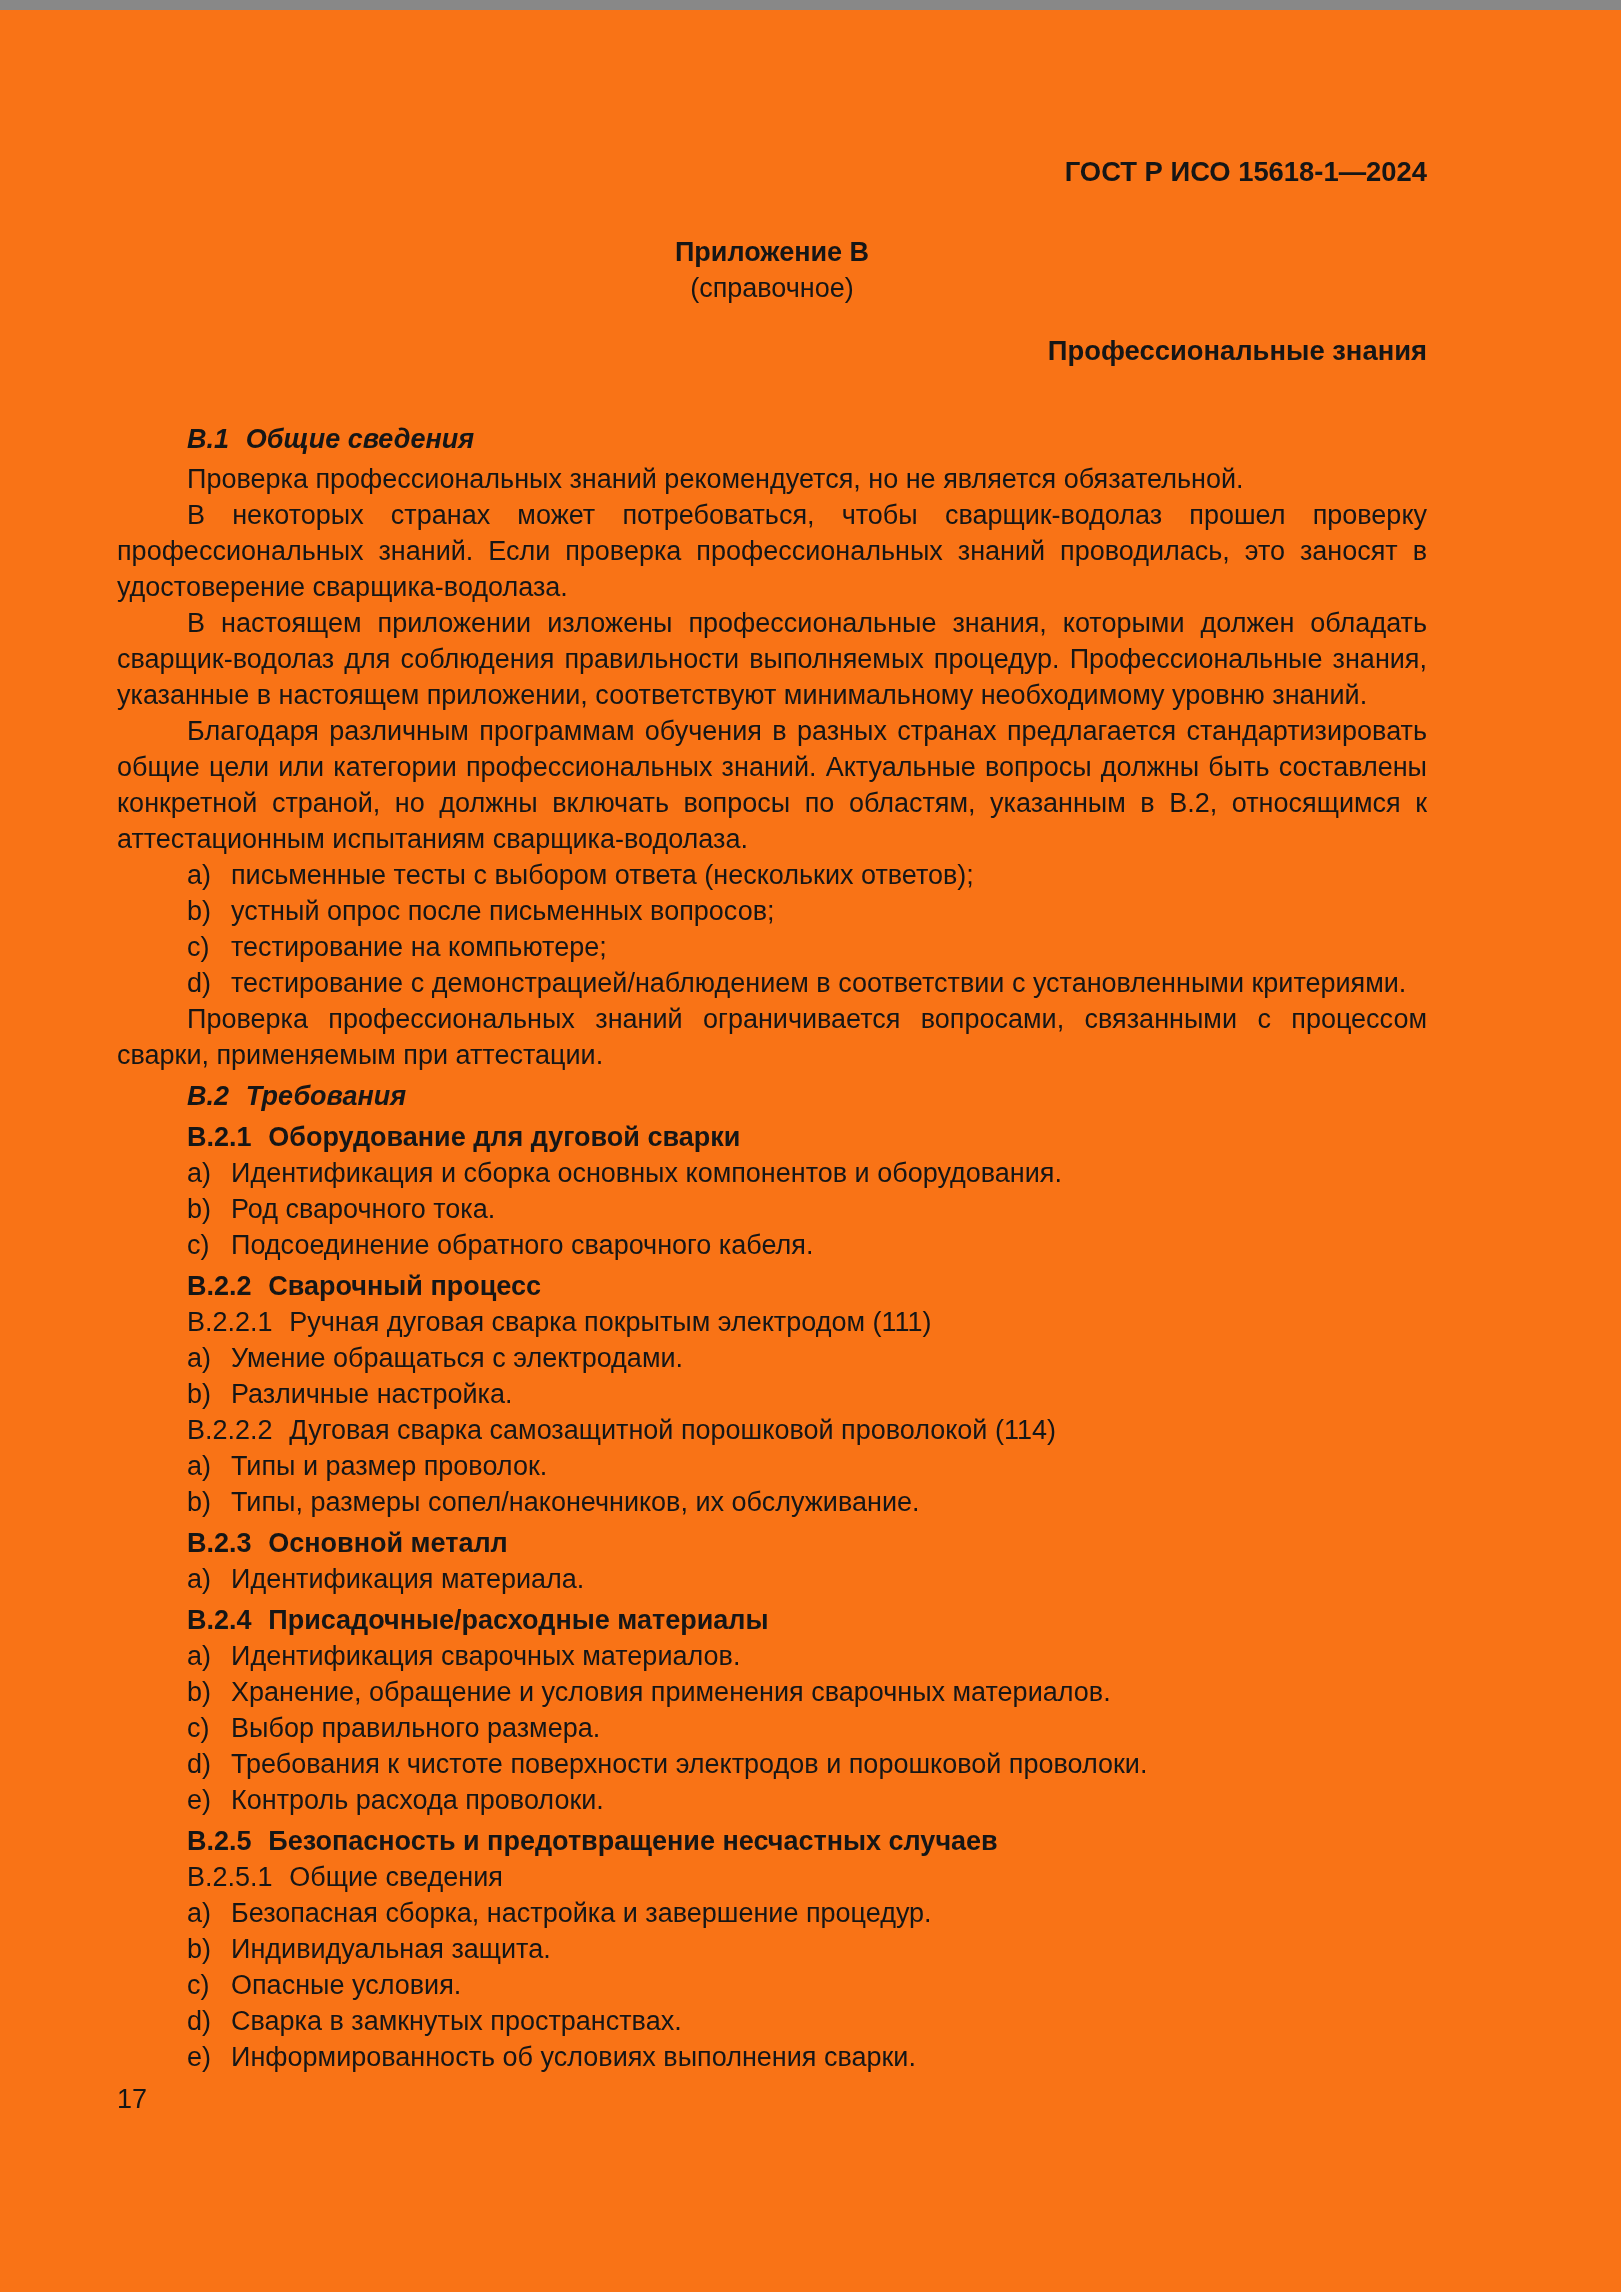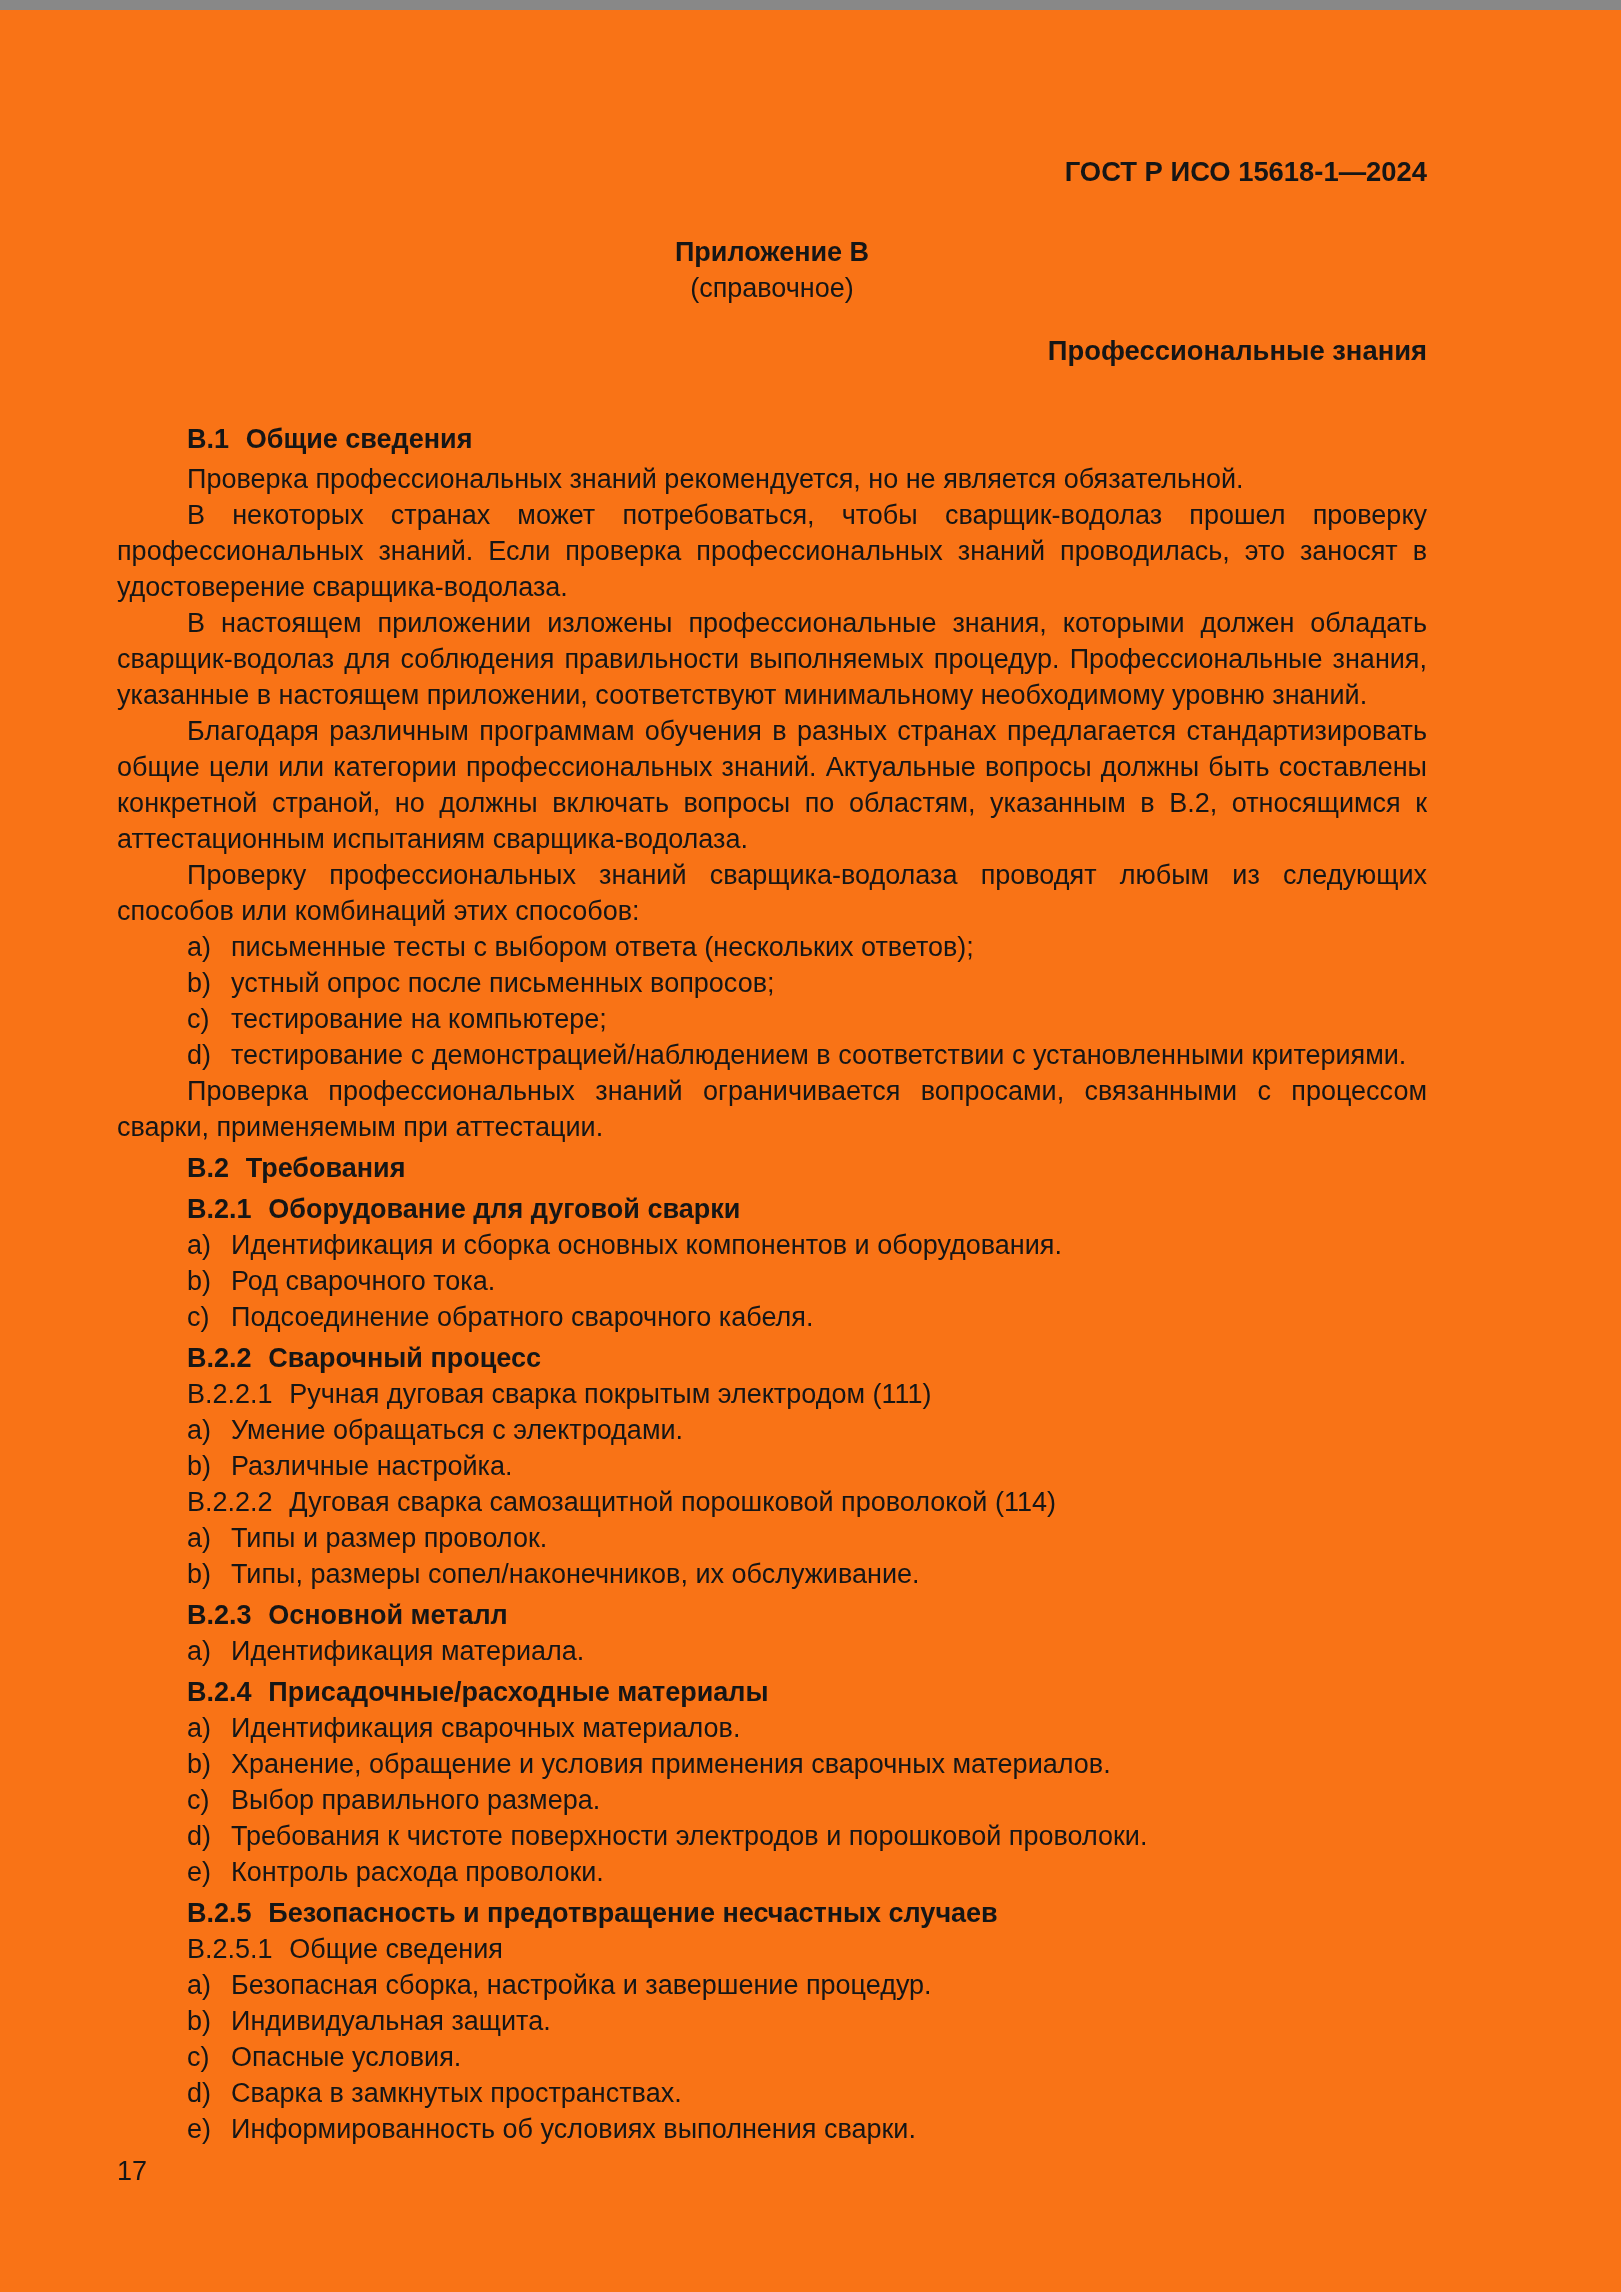--- a/index.html
+++ b/index.html
@@ -21,21 +21,21 @@
     font-weight:bold;
     font-size:27.4px;
   }
   .center { text-align:center; }
   .bold { font-weight:bold; }
   .annex-label { margin-top:44px; }
   .doc-title { margin-top:26.5px; font-size:27.4px;text-align:right; }
   .content { margin-top:52px; text-align:justify; }
   .p { text-indent:70px; }
   .h1, .h2 { font-weight:bold; padding-left:70px; }
-  .h1 { margin-top:4.9px; margin-bottom:4.9px; }
+  .h1 { margin-top:4.9px; margin-bottom:4.9px;font-style:italic; }
   .h2 { margin-top:4.9px; }
   .sub { padding-left:70px; }
   .num { margin-right:16.7px; }
   .li { padding-left:70px; }
   .marker { display:inline-block; width:44px; }
   .page-number { text-align:left; margin-top:5.9px; }
 </style>
 </head>
 <body>
 
@@ -48,21 +48,20 @@
   <div class="doc-title center bold">Профессиональные знания</div>
 
   <div class="content">
 
     <div class="h1"><span class="num">В.1</span><span>Общие сведения</span></div>
 
     <div class="p">Проверка профессиональных знаний рекомендуется, но не является обязательной.</div>
     <div class="p">В некоторых странах может потребоваться, чтобы сварщик-водолаз прошел проверку профессиональных знаний. Если проверка профессиональных знаний проводилась, это заносят в удостоверение сварщика-водолаза.</div>
     <div class="p">В настоящем приложении изложены профессиональные знания, которыми должен обладать сварщик-водолаз для соблюдения правильности выполняемых процедур. Профессиональные знания, указанные в настоящем приложении, соответствуют минимальному необходимому уровню знаний.</div>
     <div class="p">Благодаря различным программам обучения в разных странах предлагается стандартизировать общие цели или категории профессиональных знаний. Актуальные вопросы должны быть составлены конкретной страной, но должны включать вопросы по областям, указанным в В.2, относящимся к аттестационным испытаниям сварщика-водолаза.</div>
-    <div class="p">Проверку профессиональных знаний сварщика-водолаза проводят любым из следующих способов или комбинаций этих способов:</div>
 
     <div class="li"><span class="marker">a)</span><span>письменные тесты с выбором ответа (нескольких ответов);</span></div>
     <div class="li"><span class="marker">b)</span><span>устный опрос после письменных вопросов;</span></div>
     <div class="li"><span class="marker">c)</span><span>тестирование на компьютере;</span></div>
     <div class="li"><span class="marker">d)</span><span>тестирование с демонстрацией/наблюдением в соответствии с установленными критериями.</span></div>
 
     <div class="p">Проверка профессиональных знаний ограничивается вопросами, связанными с процессом сварки, применяемым при аттестации.</div>
 
     <div class="h1"><span class="num">В.2</span><span>Требования</span></div>
 

